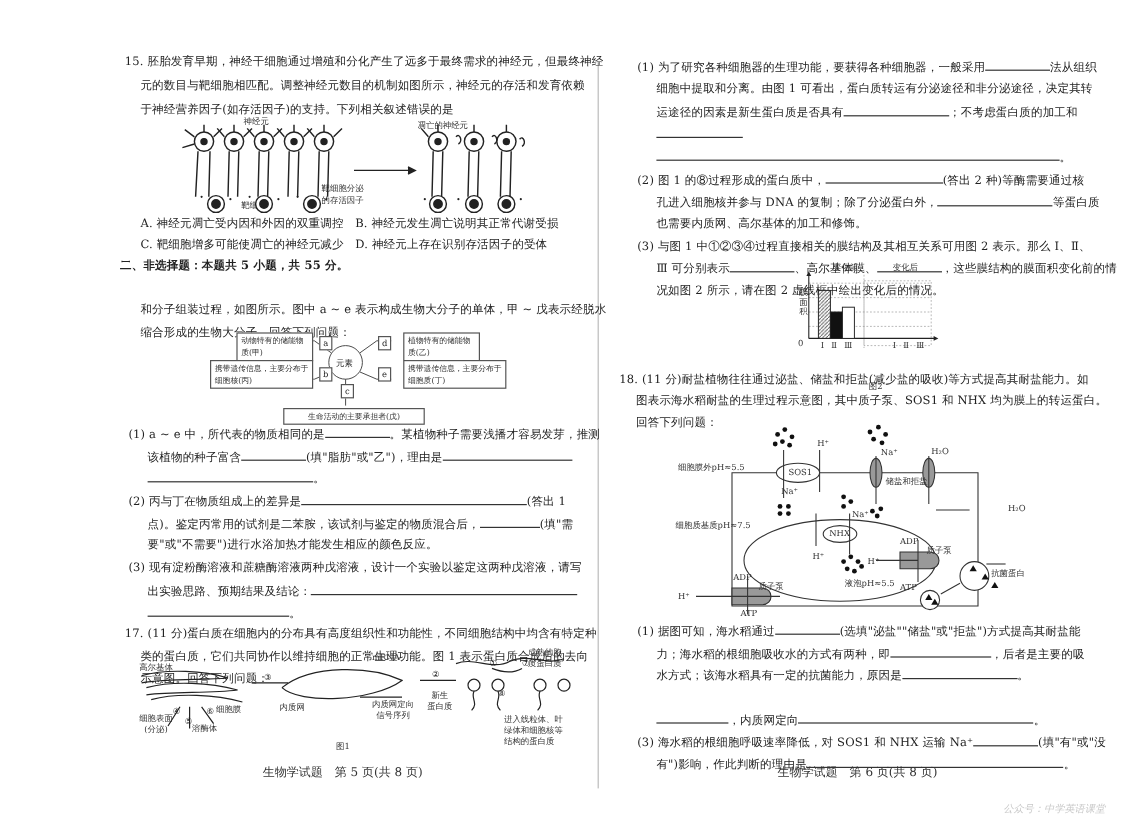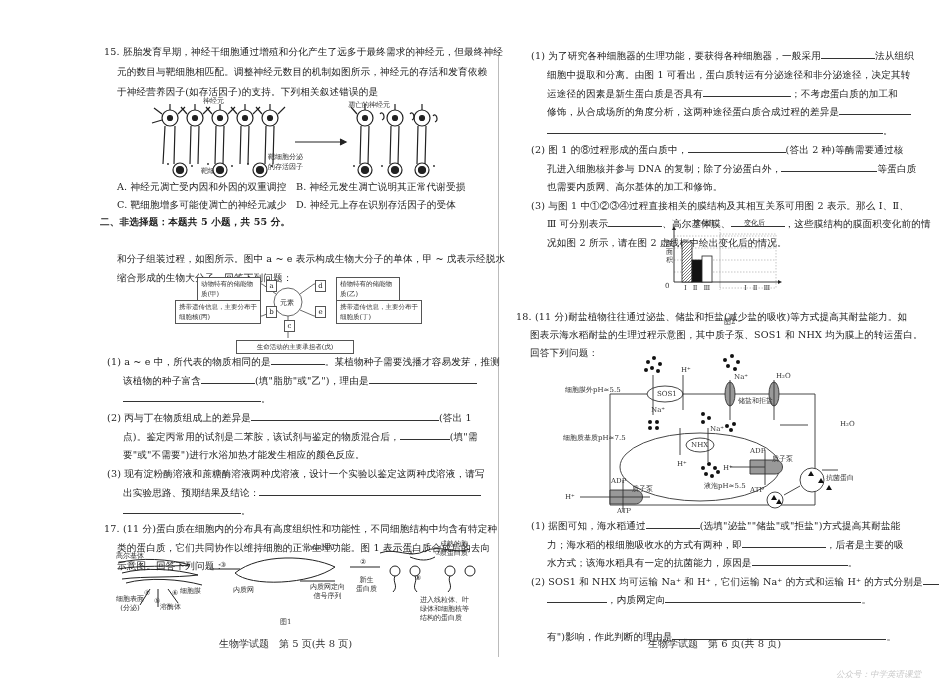--- a/index.html
+++ b/index.html
@@ -228,21 +228,21 @@
 <div class="page right">
 
   <div class="txt" style="left:45px;top:46px;">
     <span>(1) 为了研究各种细胞器的生理功能，要获得各种细胞器，一般采用</span><span class="blank" style="width:54px;"></span><span>法从组织</span>
   </div>
   <div class="txt" style="left:61px;top:65px;">细胞中提取和分离。由图 1 可看出，蛋白质转运有分泌途径和非分泌途径，决定其转</div>
   <div class="txt" style="left:61px;top:84px;">
     <span>运途径的因素是新生蛋白质是否具有</span><span class="blank" style="width:88px;"></span><span>；不考虑蛋白质的加工和</span>
   </div>
   <div class="txt" style="left:61px;top:102px;">
-    <span>修饰，从合成场所的角度分析，这两种途径蛋白质合成过程的差异是</span><span class="blank" style="width:72px;"></span>
+    <span class="blank" style="width:72px;"></span>
   </div>
   <div class="txt" style="left:61px;top:121px;">
     <span class="blank" style="width:336px;"></span><span>。</span>
   </div>
   <div class="txt" style="left:45px;top:140px;">
     <span>(2) 图 1 的⑧过程形成的蛋白质中，</span><span class="blank" style="width:98px;"></span><span>(答出 2 种)等酶需要通过核</span>
   </div>
   <div class="txt" style="left:61px;top:159px;">
     <span>孔进入细胞核并参与 DNA 的复制；除了分泌蛋白外，</span><span class="blank" style="width:96px;"></span><span>等蛋白质</span>
   </div>
@@ -386,25 +386,25 @@
 
   <div class="txt" style="left:45px;top:516px;">
     <span>(1) 据图可知，海水稻通过</span><span class="blank" style="width:54px;"></span><span>(选填"泌盐""储盐"或"拒盐")方式提高其耐盐能</span>
   </div>
   <div class="txt" style="left:61px;top:535px;">
     <span>力；海水稻的根细胞吸收水的方式有两种，即</span><span class="blank" style="width:84px;"></span><span>，后者是主要的吸</span>
   </div>
   <div class="txt" style="left:61px;top:553px;">
     <span>水方式；该海水稻具有一定的抗菌能力，原因是</span><span class="blank" style="width:96px;"></span><span>。</span>
   </div>
-  <div class="txt" style="left:45px;top:572px;">
-    <span>(2) SOS1 和 NHX 均可运输 Na⁺ 和 H⁺，它们运输 Na⁺ 的方式和运输 H⁺ 的方式分别是</span><span class="blank" style="width:16px;"></span>
-  </div>
   <div class="txt" style="left:61px;top:590px;">
     <span class="blank" style="width:60px;"></span><span>，内质网定向</span><span class="blank" style="width:196px;"></span><span>。</span>
+  </div>
+  <div class="txt" style="left:45px;top:609px;">
+    <span>(3) 海水稻的根细胞呼吸速率降低，对 SOS1 和 NHX 运输 Na⁺</span><span class="blank" style="width:54px;"></span><span>(填"有"或"没</span>
   </div>
   <div class="txt" style="left:61px;top:627px;">
     <span>有")影响，作此判断的理由是</span><span class="blank" style="width:214px;"></span><span>。</span>
   </div>
 
   <div class="footer" style="left:162px;top:637px;">生物学试题　第 6 页(共 8 页)</div>
   <div class="watermark" style="left:350px;top:669px;">公众号：中学英语课堂</div>
 </div>
 
 </body></html>

